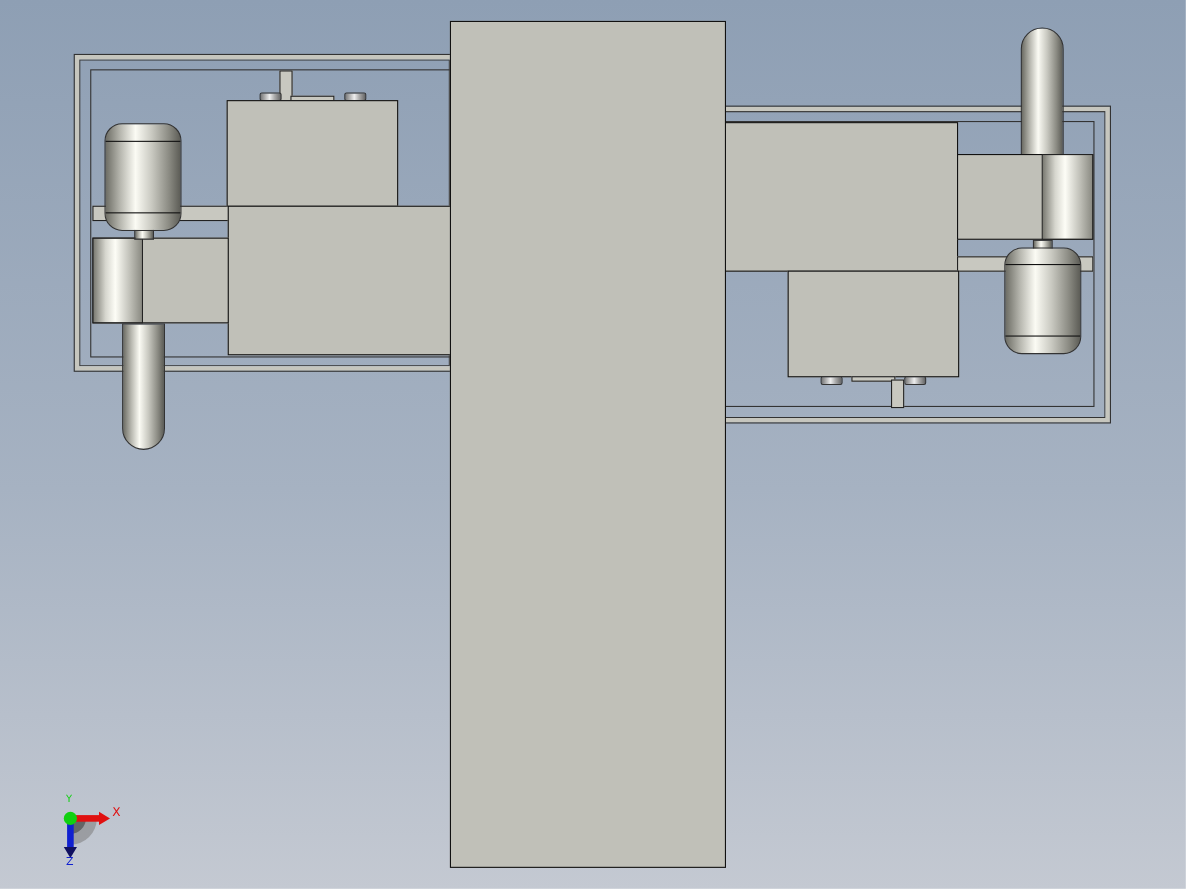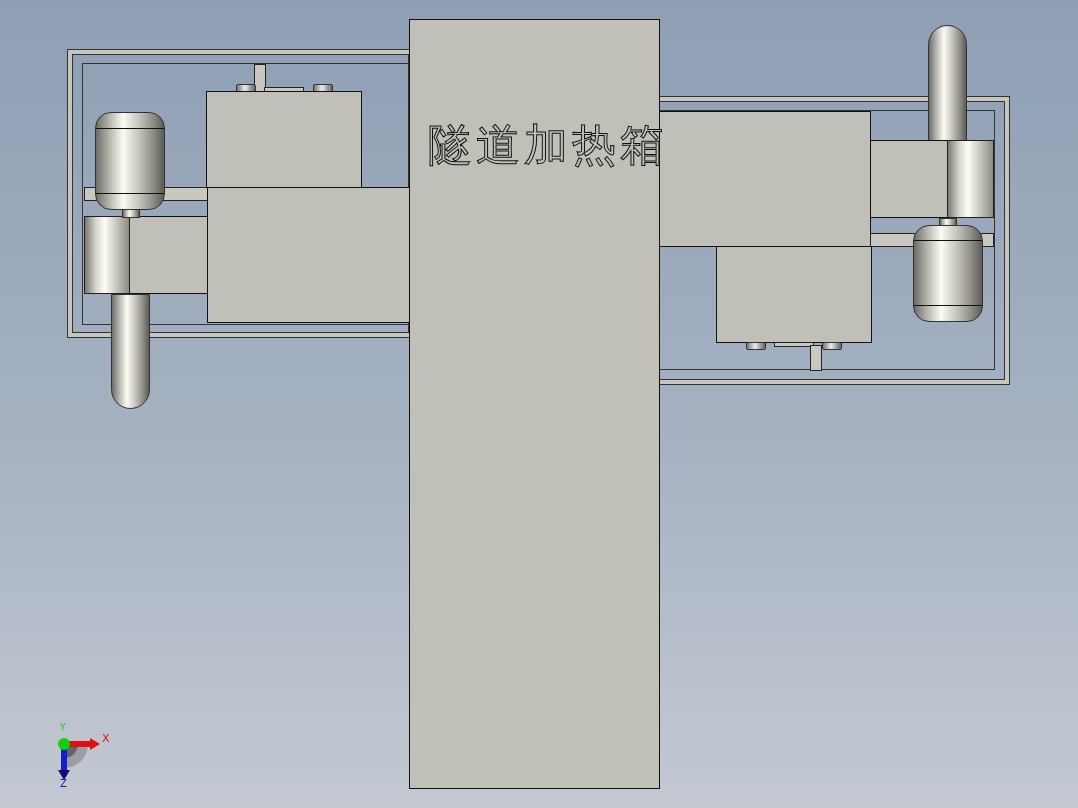--- a/index.html
+++ b/index.html
@@ -48,21 +48,20 @@
   <div class="abs cyl-v" style="left:913px;top:225px;width:70px;height:97px;border-radius:16px;"></div>
   <div class="abs" style="left:914px;top:240px;width:68px;height:1px;background:#111;"></div>
   <div class="abs" style="left:914px;top:305px;width:68px;height:1px;background:#111;"></div>
   <div class="abs panel" style="left:716px;top:246px;width:156px;height:97px;"></div>
   <div class="abs bolt" style="left:746px;top:342px;width:20px;height:8px;"></div>
   <div class="abs rail" style="left:774px;top:342px;width:40px;height:5px;"></div>
   <div class="abs bolt" style="left:822px;top:342px;width:20px;height:8px;"></div>
   <div class="abs rail" style="left:810px;top:345px;width:12px;height:26px;"></div>
 
   <div class="abs panel" style="left:409px;top:19px;width:251px;height:770px;"></div>
-  <div class="abs label" style="left:428px;top:116px;">隧道加热箱</div>
 
   <div class="abs" style="left:50px;top:728px;width:70px;height:64px;">
     <svg width="70" height="64">
       <path d="M14 16 L14 40 A 24 24 0 0 0 38 16 Z" fill="#7c7c7c" opacity="0.55"></path>
       <path d="M14 16 L14 30 A 14 14 0 0 0 28 16 Z" fill="#404040" opacity="0.6"></path>
       <rect x="14" y="13" width="28" height="6" fill="#e01010"></rect>
       <polygon points="40,10 50,16 40,22" fill="#e01010"></polygon>
       <rect x="11" y="16" width="6" height="28" fill="#1020d0"></rect>
       <polygon points="8,42 20,42 14,52" fill="#101060"></polygon>
       <circle cx="14" cy="16" r="6" fill="#10d010"></circle>

